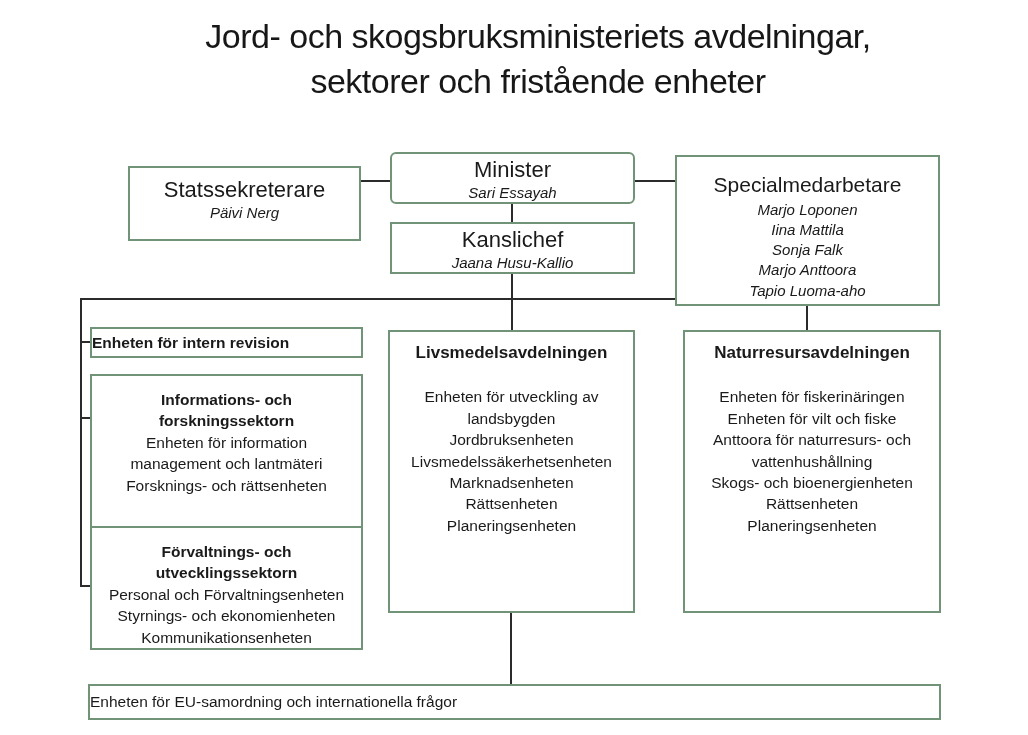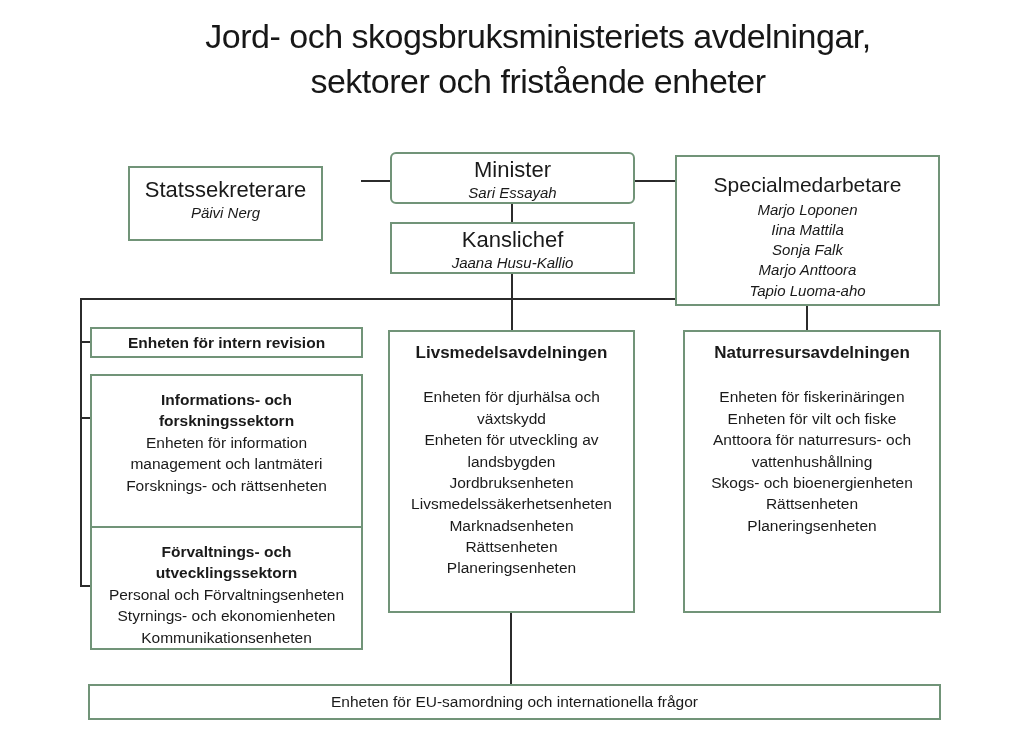--- a/index.html
+++ b/index.html
@@ -27,23 +27,23 @@
     background:#ffffff;
     text-align:center;
   }
   .box-title-lg{font-size:22px;line-height:1.2;}
   .person{font-size:15px;font-style:italic;line-height:1.3;}
   .names{font-size:15px;font-style:italic;line-height:1.34;}
   .sector-title{font-weight:bold;font-size:15.5px;line-height:1.38;}
   .item{font-size:15.5px;line-height:1.38;}
   .dept-title{font-weight:bold;font-size:17px;line-height:1.2;}
   .connector{position:absolute;background:#2b2b2b;}
-  .flex-center{display:flex;align-items:center;justify-content:center;}
+  .flex-center{display:flex;align-items:center;justify-content:flex-start;}
 
-  #box-statssekreterare{left:128px;top:166px;width:195px;height:75px;padding-top:9px;text-align:center;}
+  #box-statssekreterare{left:128px;top:166px;width:233px;height:75px;padding-top:9px;text-align:center;}
   #box-minister{left:390px;top:152px;width:245px;height:52px;padding-top:3px;border-radius:6px;}
   #box-kanslichef{left:390px;top:222px;width:245px;height:52px;padding-top:3px;}
   #box-specialmedarbetare{left:675px;top:155px;width:265px;height:151px;padding-top:15px;}
   #box-specialmedarbetare .box-title-lg{font-size:21px;margin-bottom:3px;}
 
   #box-intern-revision{left:90px;top:327px;width:273px;height:31px;}
   #box-informations{left:90px;top:374px;width:273px;height:164px;padding:13px 16px 0 16px;}
   #box-forvaltnings{left:90px;top:526px;width:273px;height:124px;padding:13px 16px 0 16px;}
 
   #box-livsmedel{left:388px;top:330px;width:247px;height:283px;padding:11px 6px 0 6px;}
@@ -113,21 +113,20 @@
   <div class="box" id="box-forvaltnings">
     <div class="sector-title">Förvaltnings- och utvecklingssektorn</div>
     <div class="item">Personal och Förvaltningsenheten</div>
     <div class="item">Styrnings- och ekonomienheten</div>
     <div class="item">Kommunikationsenheten</div>
   </div>
 
   <div class="box" id="box-livsmedel">
     <div class="dept-title">Livsmedelsavdelningen</div>
     <div class="dept-items">
-      <div class="item">Enheten för djurhälsa och växtskydd</div>
       <div class="item">Enheten för utveckling av landsbygden</div>
       <div class="item">Jordbruksenheten</div>
       <div class="item">Livsmedelssäkerhetsenheten</div>
       <div class="item">Marknadsenheten</div>
       <div class="item">Rättsenheten</div>
       <div class="item">Planeringsenheten</div>
     </div>
   </div>
 
   <div class="box" id="box-naturresurs">

